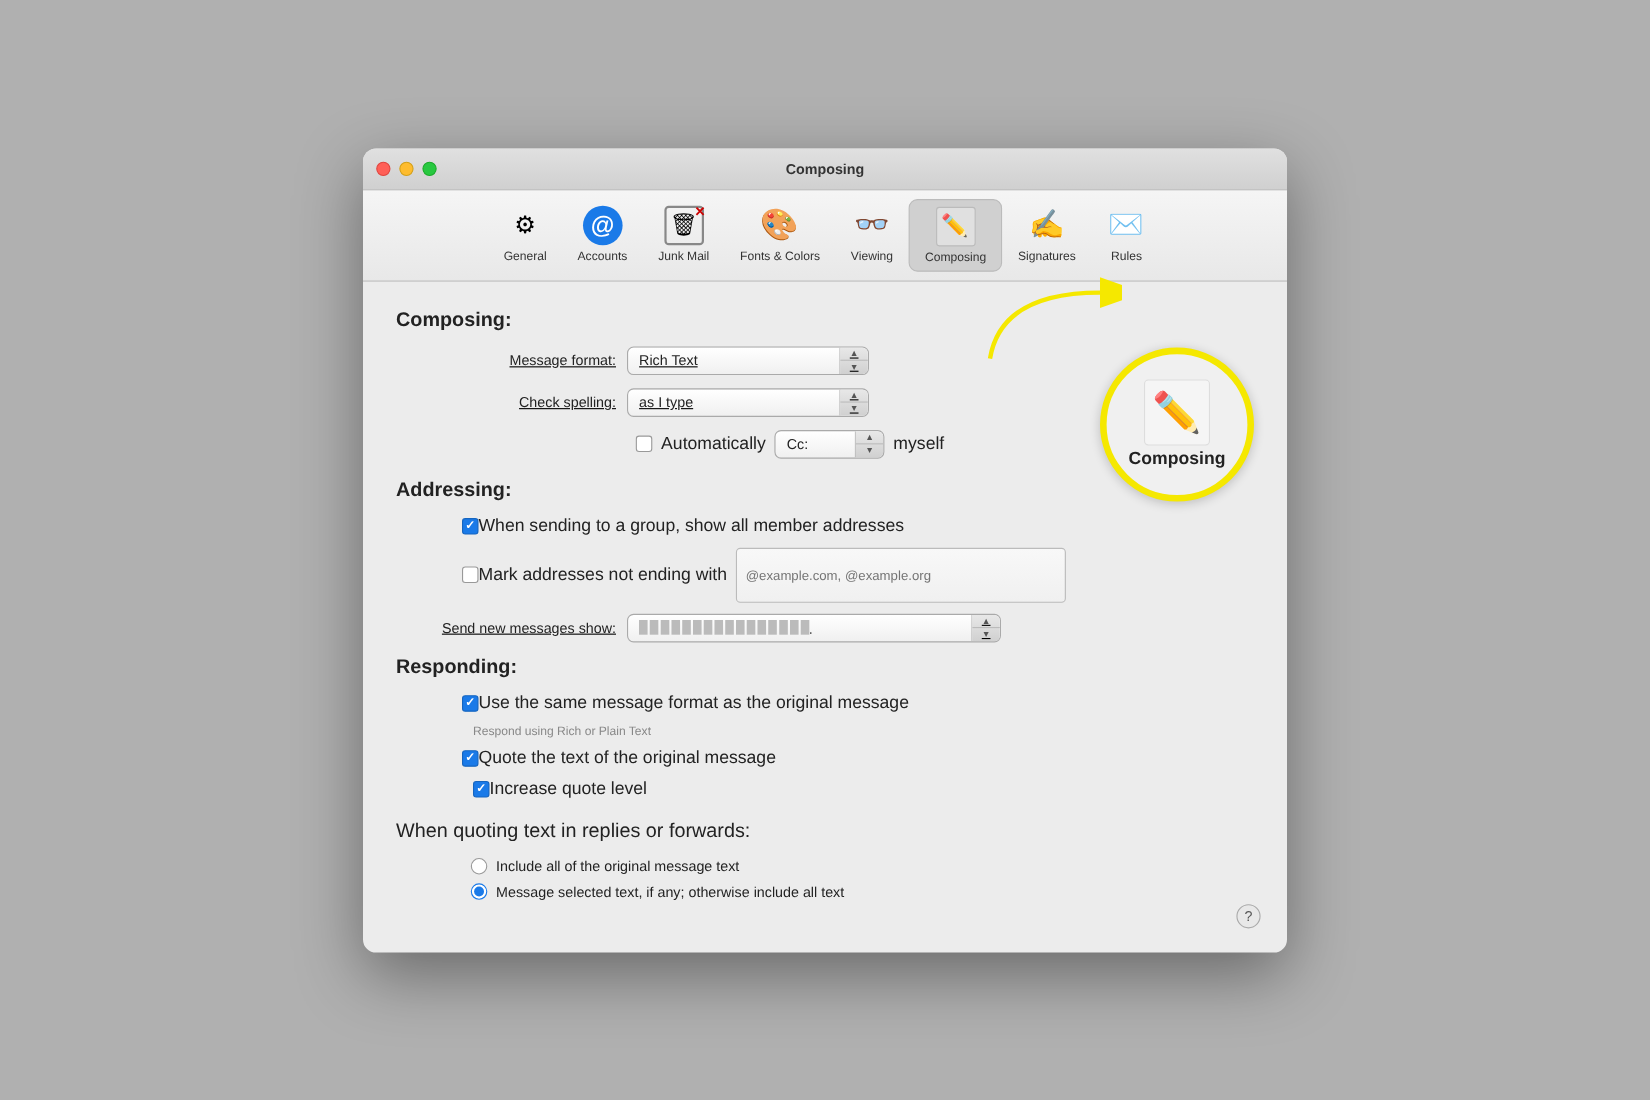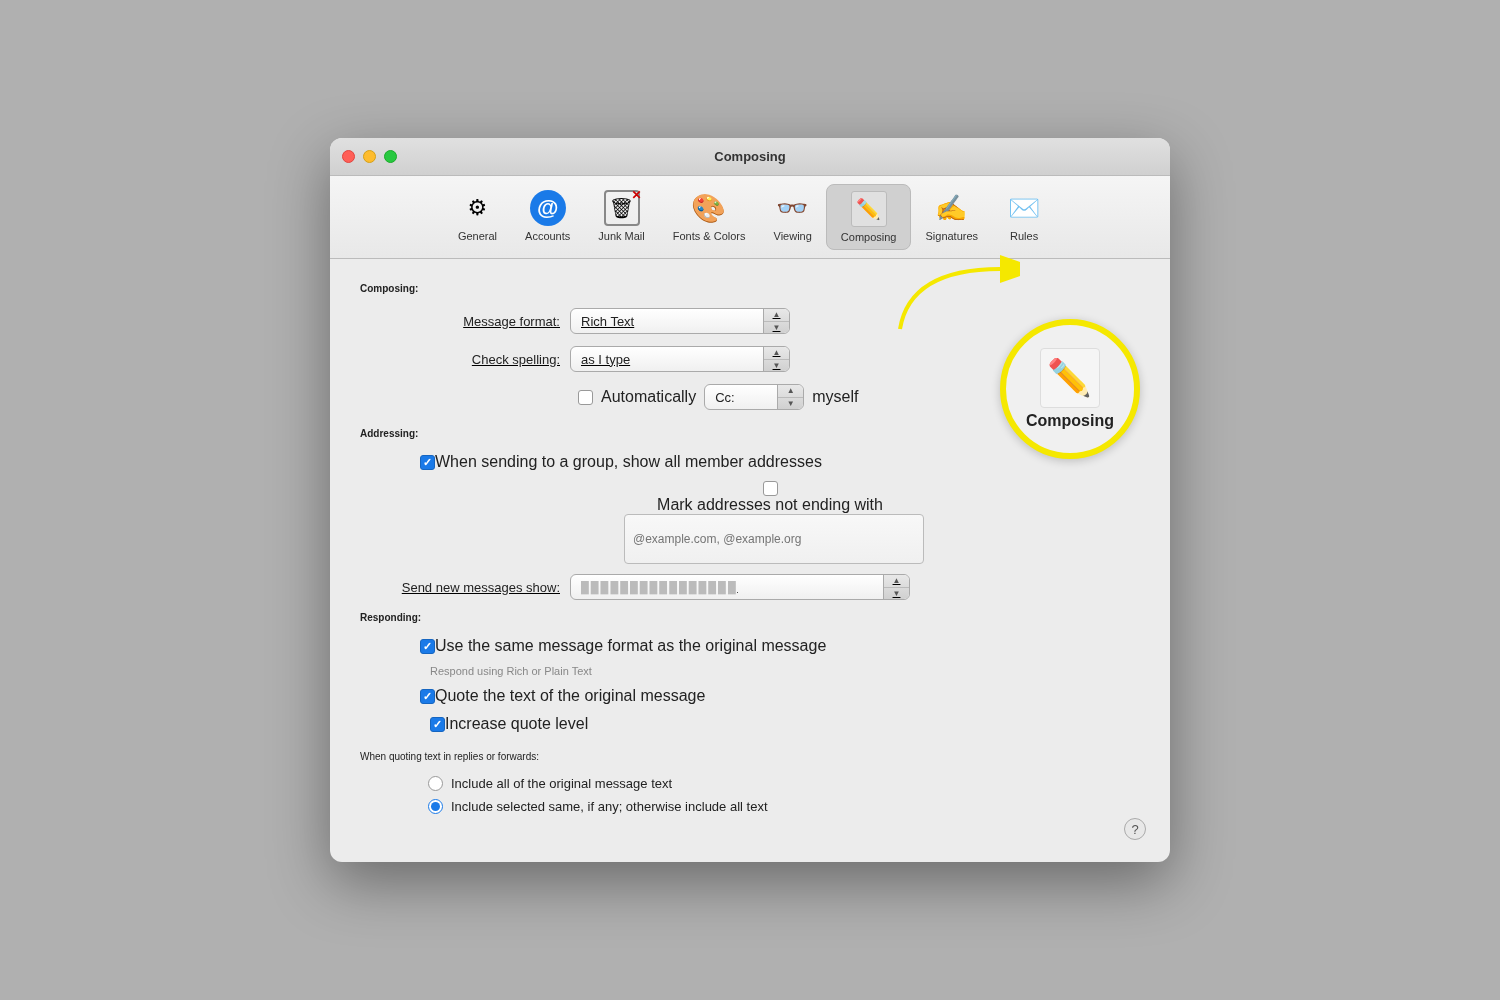--- a/index.html
+++ b/index.html
@@ -80,21 +80,21 @@
     .toolbar-label {
       font-size: 11px;
       color: #333;
       white-space: nowrap;
     }
     .content {
       padding: 24px 30px 30px;
       position: relative;
     }
     .section-title {
-      font-size: 10px;
+      font-size: 18px;
       font-weight: 700;
       color: #222;
       margin-bottom: 14px;
     }
     .form-row {
       display: flex;
       align-items: center;
       margin-bottom: 12px;
       margin-left: 40px;
       text-decoration: underline;
@@ -448,21 +448,21 @@
 
     <div class="addressing-section">
       <div class="section-title">Addressing:</div>
 
       <div class="checkbox-row">
         <div style="width:20px;"></div>
         <div class="mac-checkbox checked"></div>
         <span class="checkbox-label">When sending to a group, show all member addresses</span>
       </div>
 
-      <div class="checkbox-row" style="flex-direction:column;">
+      <div class="checkbox-row" style="">
         <div style="width:20px;"></div>
         <div class="mac-checkbox"></div>
         <span class="checkbox-label">Mark addresses not ending with</span>
         <input type="text" class="address-input" style="margin-left: 8px;" placeholder="@example.com, @example.org">
       </div>
 
       <div class="form-row" style="margin-top:10px;">
         <span class="form-label">Send new messages show:</span>
         <div class="mac-select-custom" style="width:340px;">
           <span class="mac-select-text" style="color:#bbb;font-size:11px;letter-spacing:2px;">████████████████</span>
@@ -501,21 +501,21 @@
 
       <div class="radio-row">
         <div style="width:20px;"></div>
         <div class="mac-radio"></div>
         <span class="radio-label">Include all of the original message text</span>
       </div>
 
       <div class="radio-row">
         <div style="width:20px;"></div>
         <div class="mac-radio selected"></div>
-        <span class="radio-label">Include selected same, if any; otherwise include all text</span>
+        <span class="radio-label">Message selected text, if any; otherwise include all text</span>
       </div>
     </div>
 
     <div class="help-btn">
       <span>?</span>
     </div>
   </div>
 </div>
 
 </body></html>

